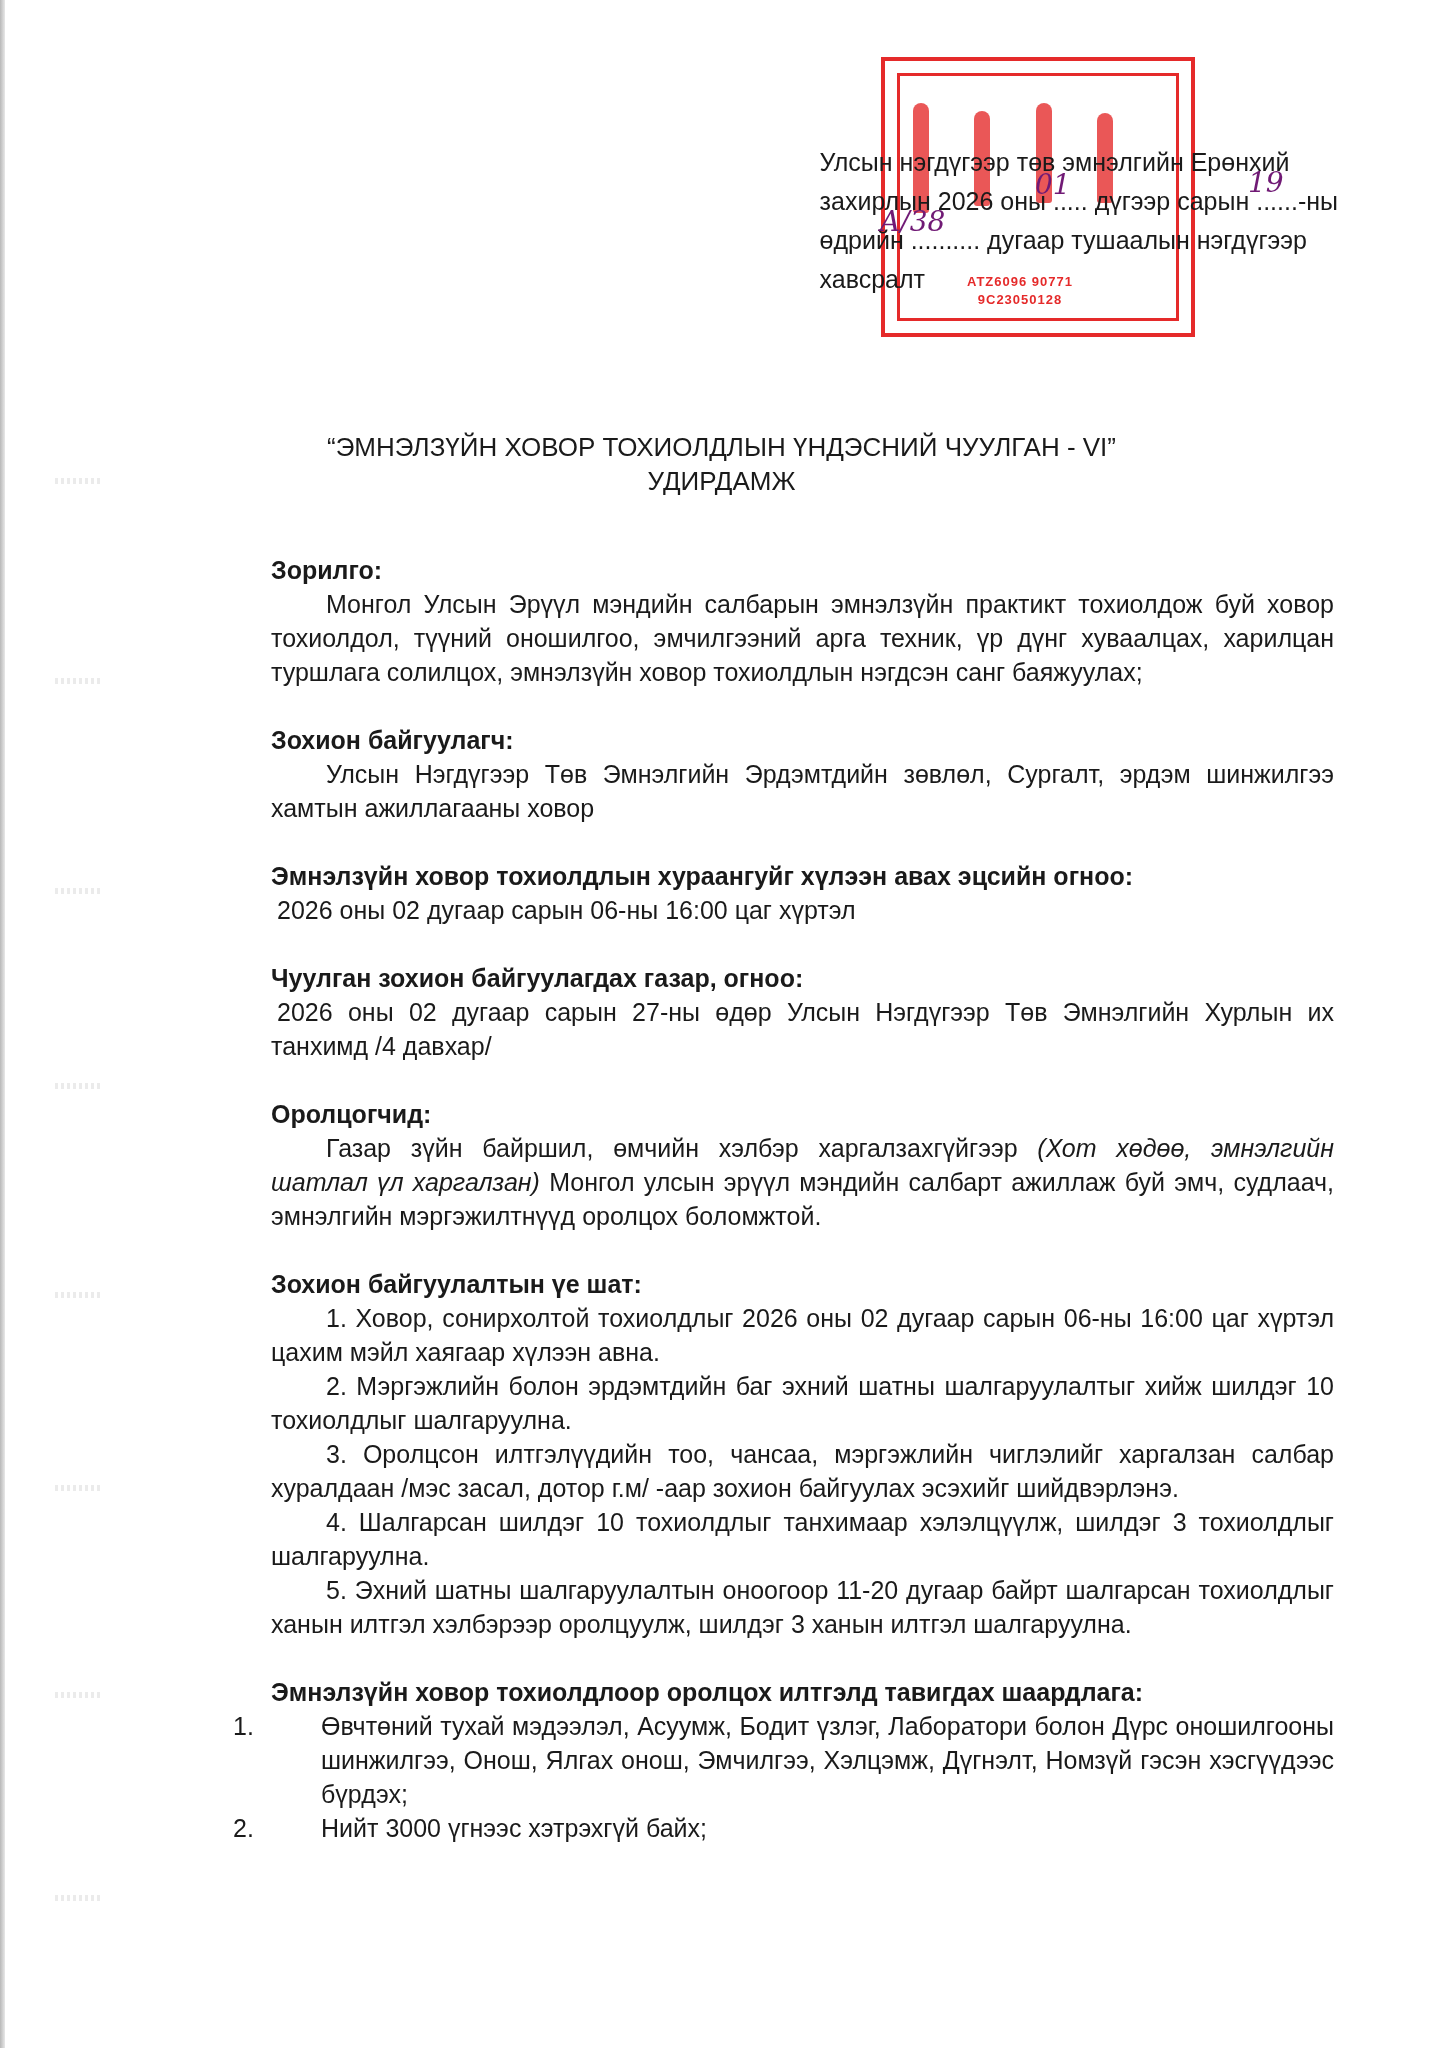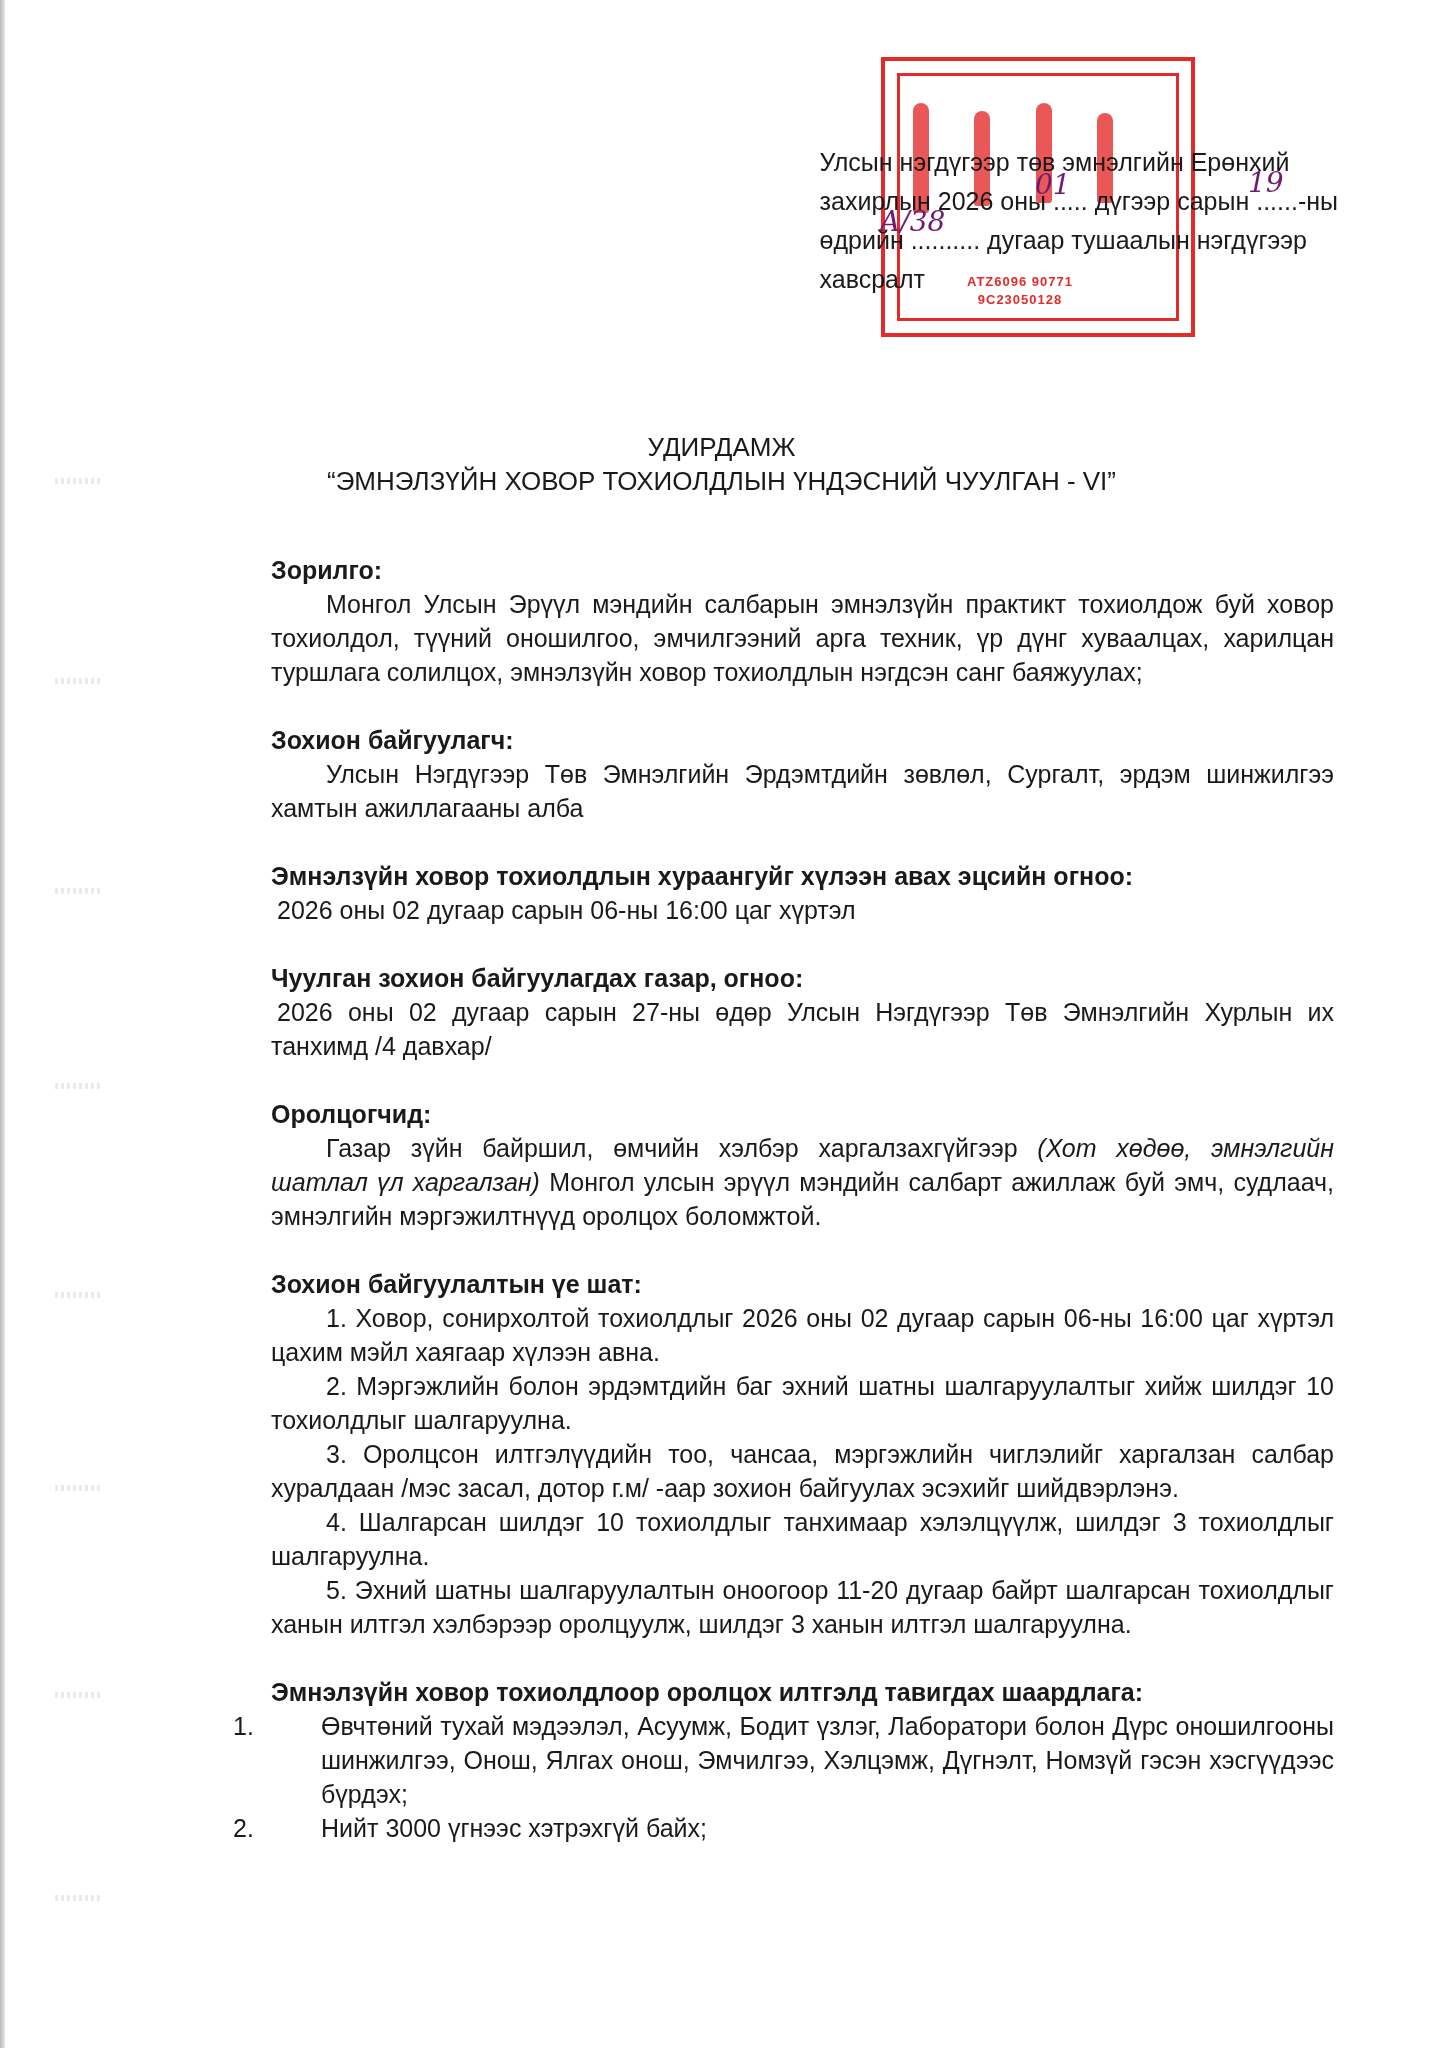--- a/index.html
+++ b/index.html
@@ -101,34 +101,34 @@
   <div>Улсын нэгдүгээр төв эмнэлгийн Ерөнхий</div>
   <div>захирлын 2026 оны ..... дүгээр сарын ......-ны</div>
   <div>өдрийн .......... дугаар тушаалын нэгдүгээр</div>
   <div>хавсралт</div>
 </div>
 <div class="handwriting" style="left:1035px; top:168px;">01</div>
 <div class="handwriting" style="left:1248px; top:166px;">19</div>
 <div class="handwriting" style="left:880px; top:205px;">A/38</div>
 
 <div class="title">
+  <div>“ЭМНЭЛЗҮЙН ХОВОР ТОХИОЛДЛЫН ҮНДЭСНИЙ ЧУУЛГАН - VI”</div>
   <div>УДИРДАМЖ</div>
-  <div>“ЭМНЭЛЗҮЙН ХОВОР ТОХИОЛДЛЫН ҮНДЭСНИЙ ЧУУЛГАН - VI”</div>
 </div>
 
 <div class="content">
 
   <div class="section">
     <div class="sec-heading">Зорилго:</div>
     <div class="para-indented">Монгол Улсын Эрүүл мэндийн салбарын эмнэлзүйн практикт тохиолдож буй ховор тохиолдол, түүний оношилгоо, эмчилгээний арга техник, үр дүнг хуваалцах, харилцан туршлага солилцох, эмнэлзүйн ховор тохиолдлын нэгдсэн санг баяжуулах;</div>
   </div>
 
   <div class="section">
     <div class="sec-heading">Зохион байгуулагч:</div>
-    <div class="para-indented">Улсын Нэгдүгээр Төв Эмнэлгийн Эрдэмтдийн зөвлөл, Сургалт, эрдэм шинжилгээ хамтын ажиллагааны алба</div>
+    <div class="para-indented">Улсын Нэгдүгээр Төв Эмнэлгийн Эрдэмтдийн зөвлөл, Сургалт, эрдэм шинжилгээ хамтын ажиллагааны ховор</div>
   </div>
 
   <div class="section">
     <div class="sec-heading">Эмнэлзүйн ховор тохиолдлын хураангуйг хүлээн авах эцсийн огноо:</div>
     <div class="date-line">2026 оны 02 дугаар сарын 06-ны 16:00 цаг хүртэл</div>
   </div>
 
   <div class="section">
     <div class="sec-heading">Чуулган зохион байгуулагдах газар, огноо:</div>
     <div class="para-indented" style="text-indent:6px">2026 оны 02 дугаар сарын 27-ны өдөр Улсын Нэгдүгээр Төв Эмнэлгийн Хурлын их танхимд /4 давхар/</div>

